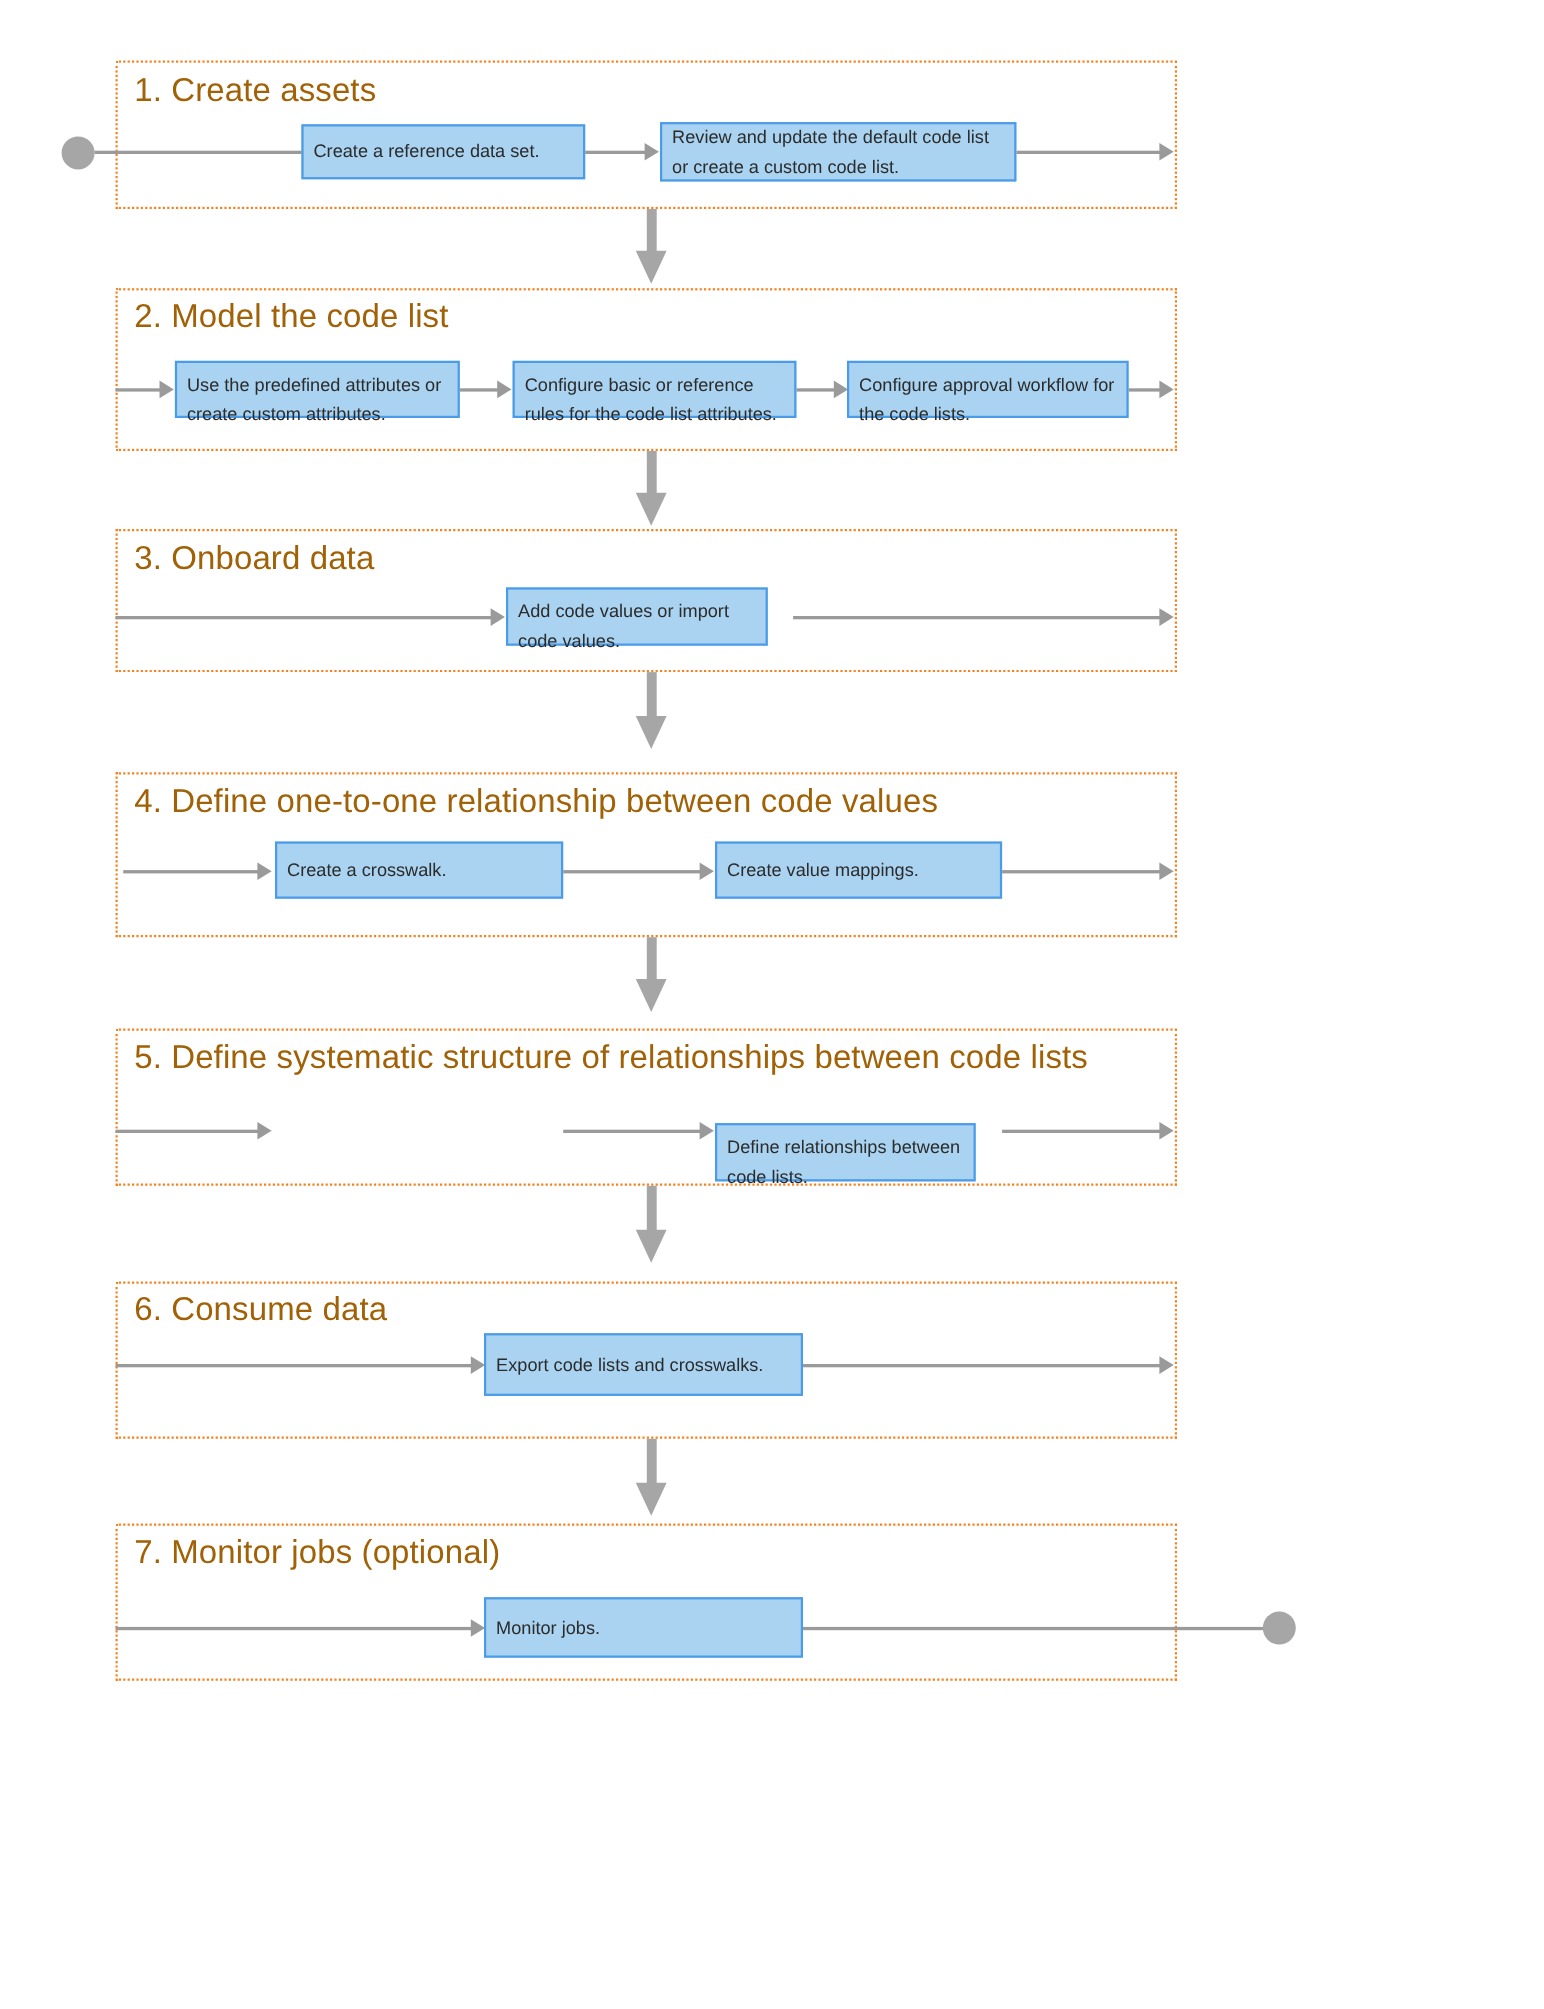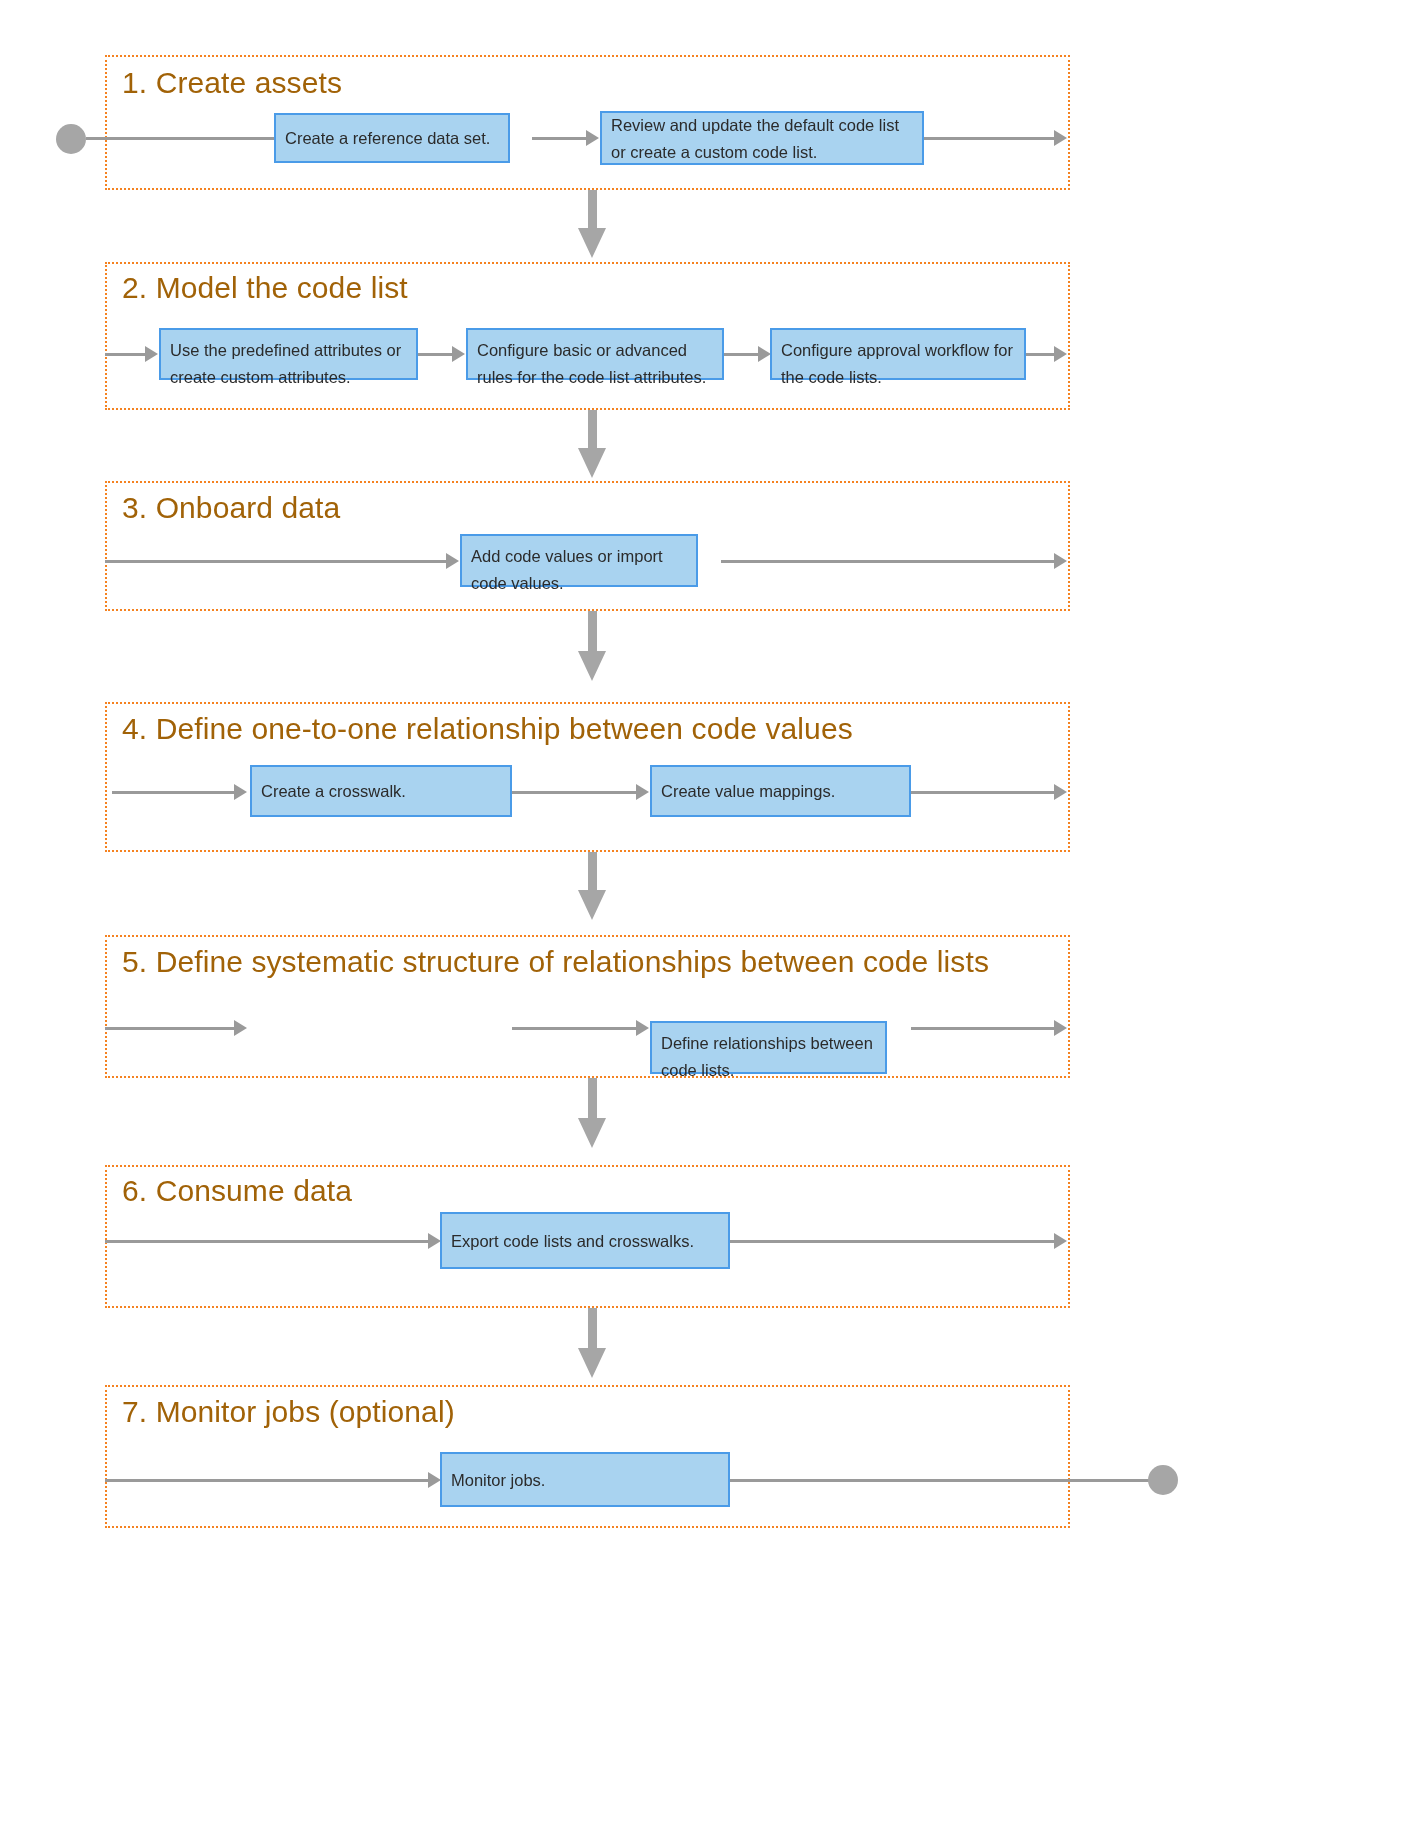--- a/index.html
+++ b/index.html
@@ -26,21 +26,21 @@
 <body>
 
 <div id="stage">
 
   <div class="dot" style="left:56px;top:124px;"></div>
 
   <div class="lane" style="left:105px;top:55px;width:965px;height:135px;"></div>
   <div class="lane-title" style="left:122px;top:66px;">1. Create assets</div>
 
   <div class="hline" style="left:86px;top:137px;width:195px;"></div>
-  <div class="node vcenter" style="left:274px;top:113px;width:236px;height:50px;">
+  <div class="node vcenter" style="left:274px;top:113px;width:258px;height:50px;">
     <span>Create a reference data set.</span>
   </div>
   <div class="hline" style="left:532px;top:137px;width:56px;"></div>
   <div class="arrow-r" style="left:586px;top:130px;"></div>
   <div class="node vcenter" style="left:600px;top:111px;width:324px;height:54px;">
     <span>Review and update the default code list or create a custom code list.</span>
   </div>
   <div class="hline" style="left:924px;top:137px;width:132px;"></div>
   <div class="arrow-r" style="left:1054px;top:130px;"></div>
 
@@ -51,21 +51,21 @@
   <div class="lane-title" style="left:122px;top:271px;">2. Model the code list</div>
 
   <div class="hline" style="left:105px;top:353px;width:42px;"></div>
   <div class="arrow-r" style="left:145px;top:346px;"></div>
   <div class="node" style="left:159px;top:328px;width:259px;height:52px;">
     <span>Use the predefined attributes or create custom attributes.</span>
   </div>
   <div class="hline" style="left:418px;top:353px;width:36px;"></div>
   <div class="arrow-r" style="left:452px;top:346px;"></div>
   <div class="node" style="left:466px;top:328px;width:258px;height:52px;">
-    <span>Configure basic or advanced rules for the code list attributes.</span>
+    <span>Configure basic or reference rules for the code list attributes.</span>
   </div>
   <div class="hline" style="left:724px;top:353px;width:36px;"></div>
   <div class="arrow-r" style="left:758px;top:346px;"></div>
   <div class="node" style="left:770px;top:328px;width:256px;height:52px;">
     <span>Configure approval workflow for the code lists.</span>
   </div>
   <div class="hline" style="left:1026px;top:353px;width:30px;"></div>
   <div class="arrow-r" style="left:1054px;top:346px;"></div>
 
   <div class="vline" style="left:588px;top:410px;height:42px;"></div>

